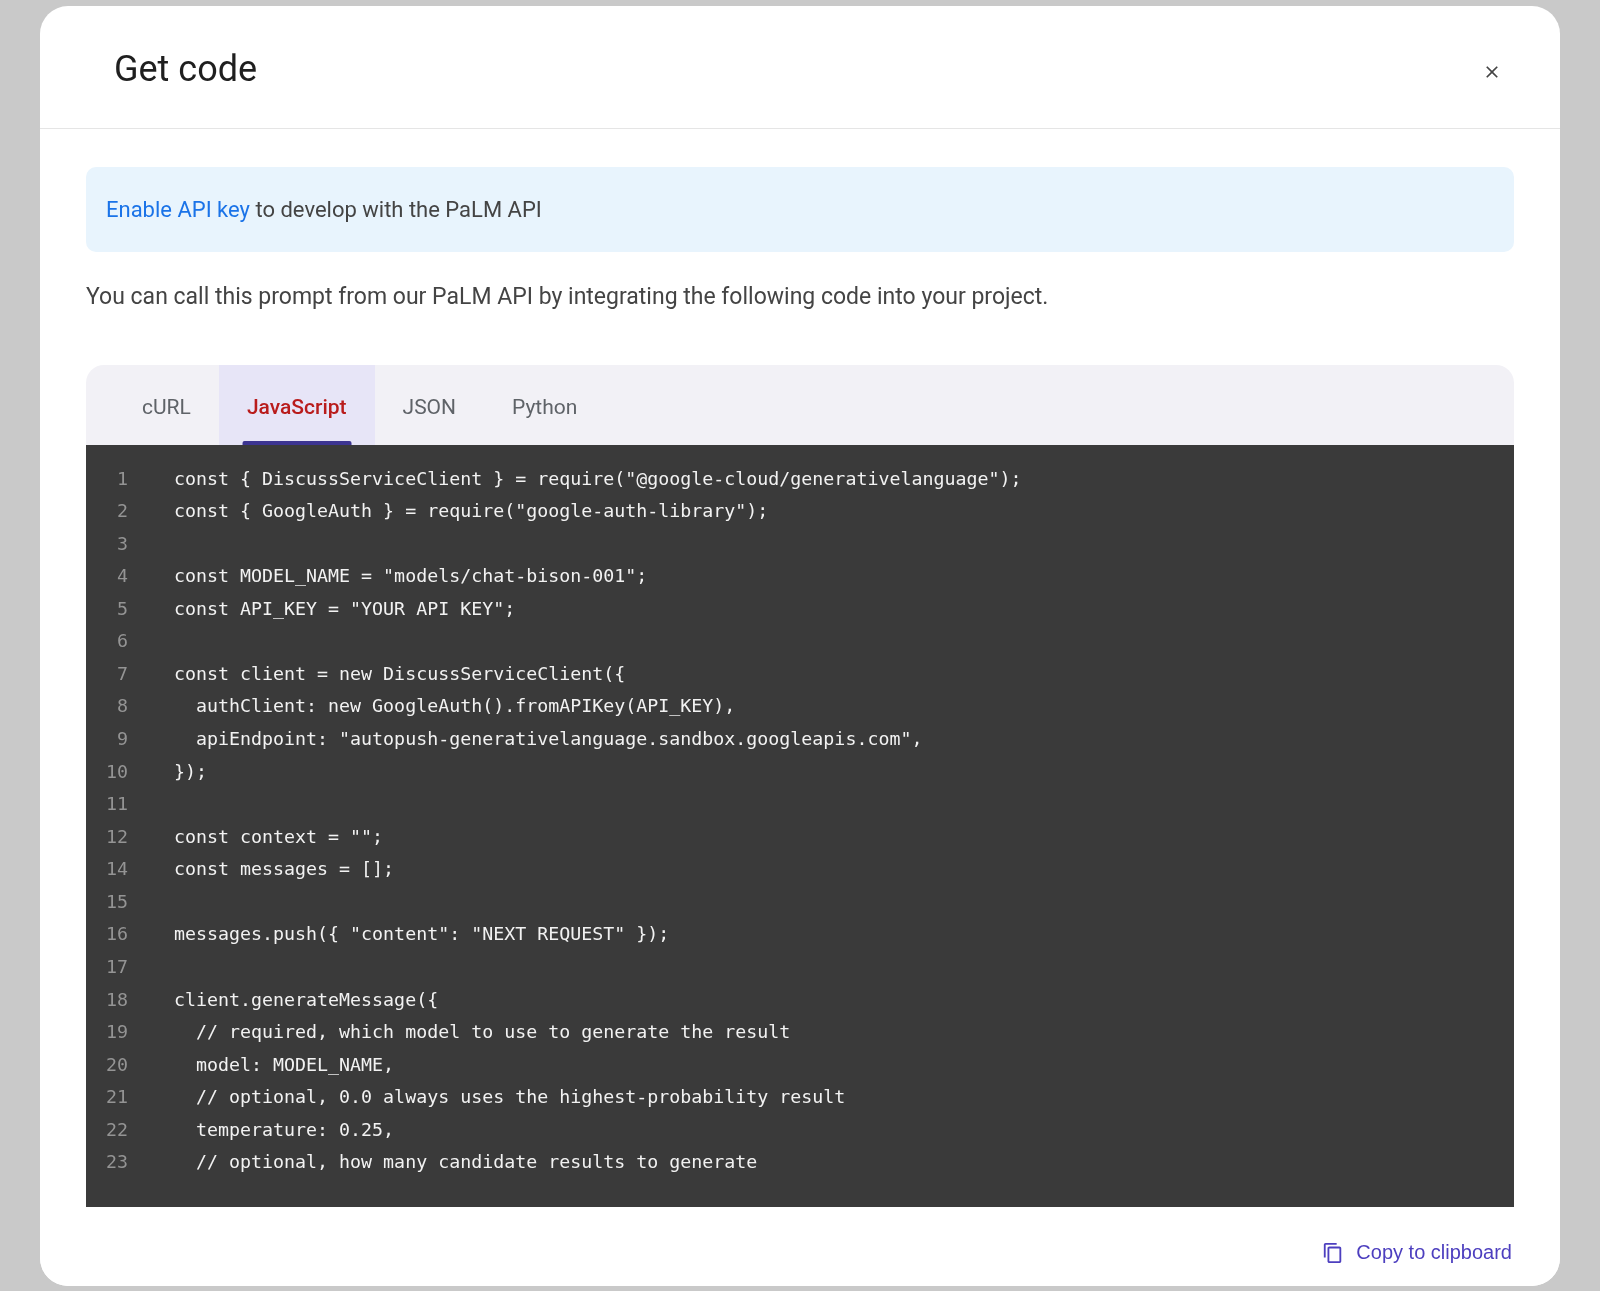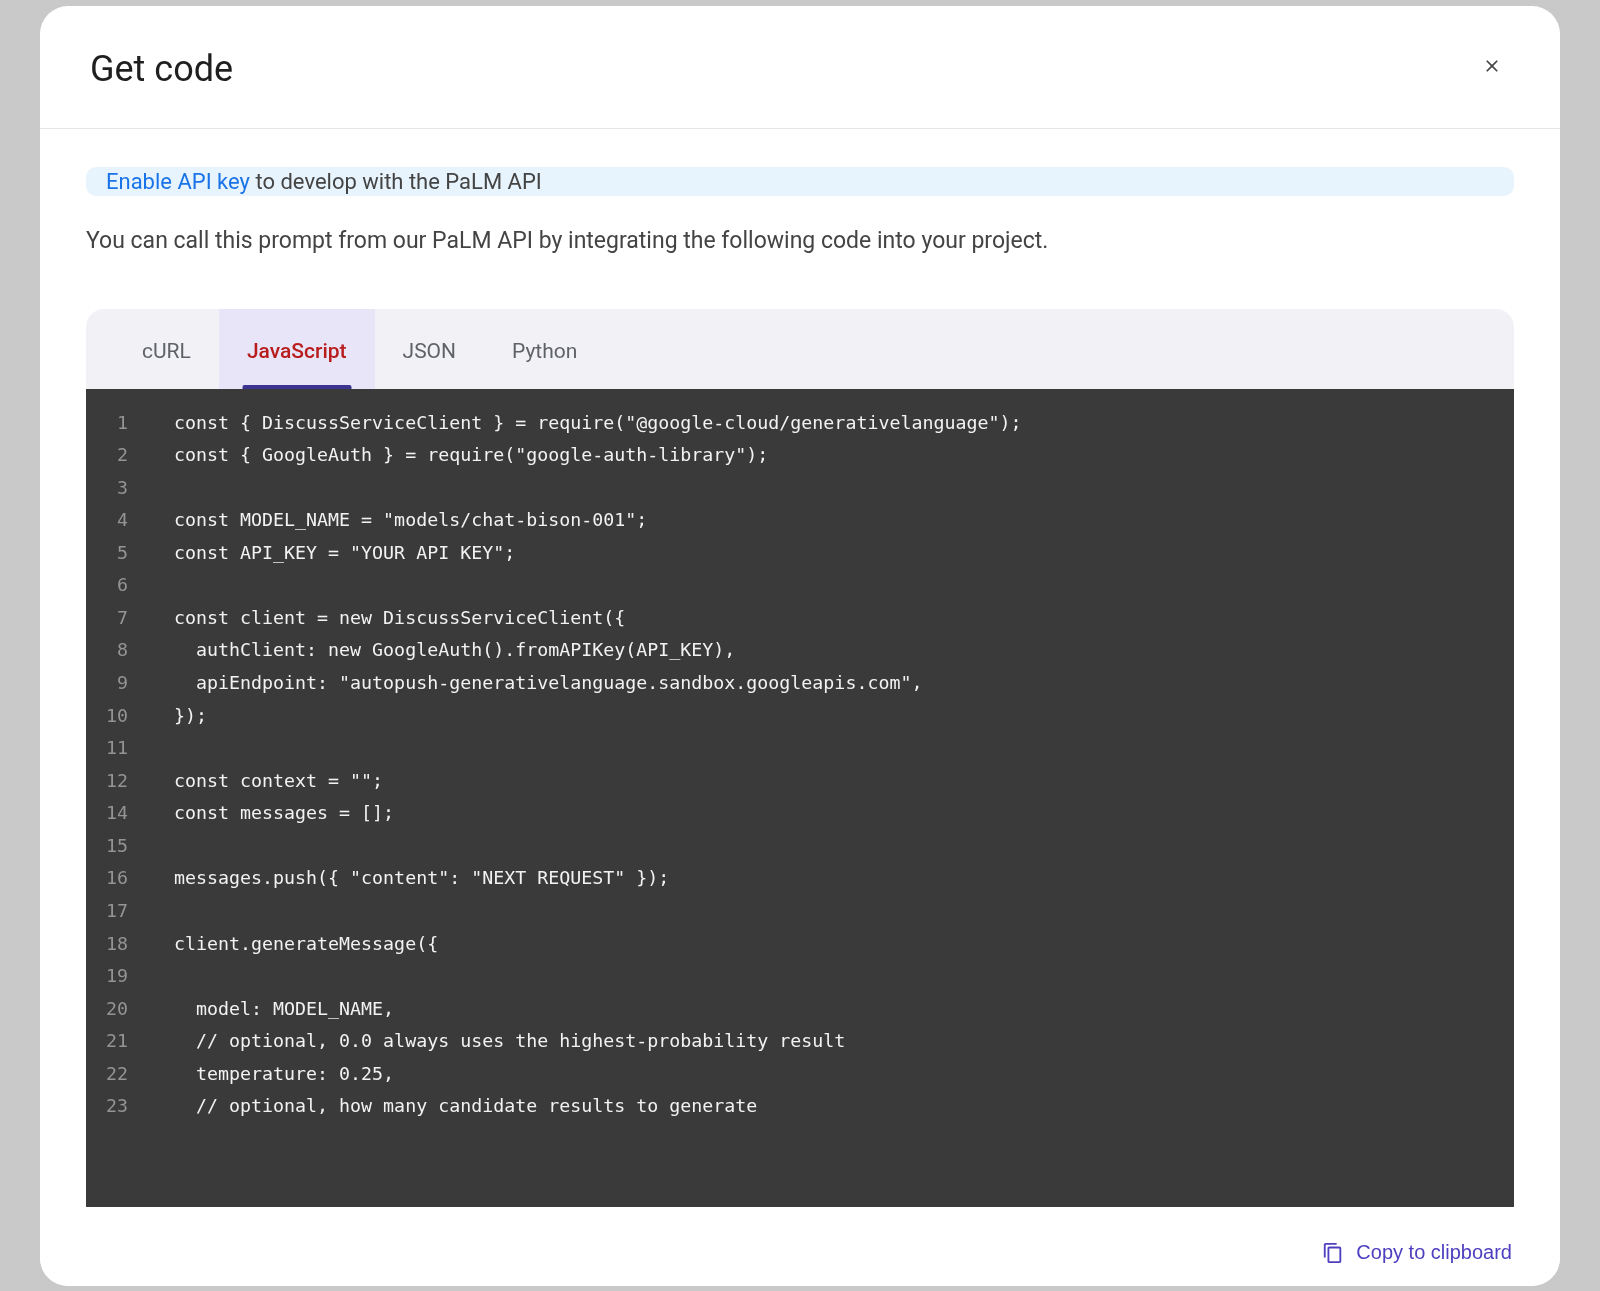--- a/index.html
+++ b/index.html
@@ -17,22 +17,22 @@
       margin: 0 40px;
       height: 1280px;
       overflow: hidden;
       display: flex;
       flex-direction: column;
       position: relative;
     }
     .modal-header {
       display: flex;
       justify-content: space-between;
-      align-items: flex-start;
-      padding: 42px 50px 38px 50px;
+      align-items: flex-end;
+      padding: 42px 50px 38px 74px;
       border-bottom: 1px solid #e5e5e5;
     }
     .modal-title {
       font-size: 36px;
       font-weight: 400;
       color: #1f1f1f;
     }
     .close-btn {
       background: none;
       border: none;
@@ -46,21 +46,21 @@
     .modal-body {
       padding: 38px 46px 0 46px;
       flex: 1;
       overflow: hidden;
       display: flex;
       flex-direction: column;
     }
     .api-banner {
       background: #e8f4fd;
       border-radius: 10px;
-      padding: 2px 20px;
+      padding: 30px 20px;
       font-size: 22px;
       color: #444;
     }
     .api-banner a {
       color: #1a73e8;
       text-decoration: none;
     }
     .description {
       margin-top: 28px;
       font-size: 23px;
@@ -189,21 +189,21 @@
           <div class="code-line"><span class="lineno">8</span><span class="code-text">  authClient: new GoogleAuth().fromAPIKey(API_KEY),</span></div>
           <div class="code-line"><span class="lineno">9</span><span class="code-text">  apiEndpoint: "autopush-generativelanguage.sandbox.googleapis.com",</span></div>
           <div class="code-line"><span class="lineno">10</span><span class="code-text">});</span></div>
           <div class="code-line"><span class="lineno">11</span><span class="code-text"></span></div>
           <div class="code-line"><span class="lineno">12</span><span class="code-text">const context = "";</span></div>
           <div class="code-line"><span class="lineno">14</span><span class="code-text">const messages = [];</span></div>
           <div class="code-line"><span class="lineno">15</span><span class="code-text"></span></div>
           <div class="code-line"><span class="lineno">16</span><span class="code-text">messages.push({ "content": "NEXT REQUEST" });</span></div>
           <div class="code-line"><span class="lineno">17</span><span class="code-text"></span></div>
           <div class="code-line"><span class="lineno">18</span><span class="code-text">client.generateMessage({</span></div>
-          <div class="code-line"><span class="lineno">19</span></div>
+          <div class="code-line"><span class="lineno">19</span><span class="code-text">  // required, which model to use to generate the result</span></div>
           <div class="code-line"><span class="lineno">20</span><span class="code-text">  model: MODEL_NAME,</span></div>
           <div class="code-line"><span class="lineno">21</span><span class="code-text">  // optional, 0.0 always uses the highest-probability result</span></div>
           <div class="code-line"><span class="lineno">22</span><span class="code-text">  temperature: 0.25,</span></div>
           <div class="code-line"><span class="lineno">23</span><span class="code-text">  // optional, how many candidate results to generate</span></div>
         </div>
     </div>
   </div>
 
   <div class="footer">
     <button class="copy-btn">

